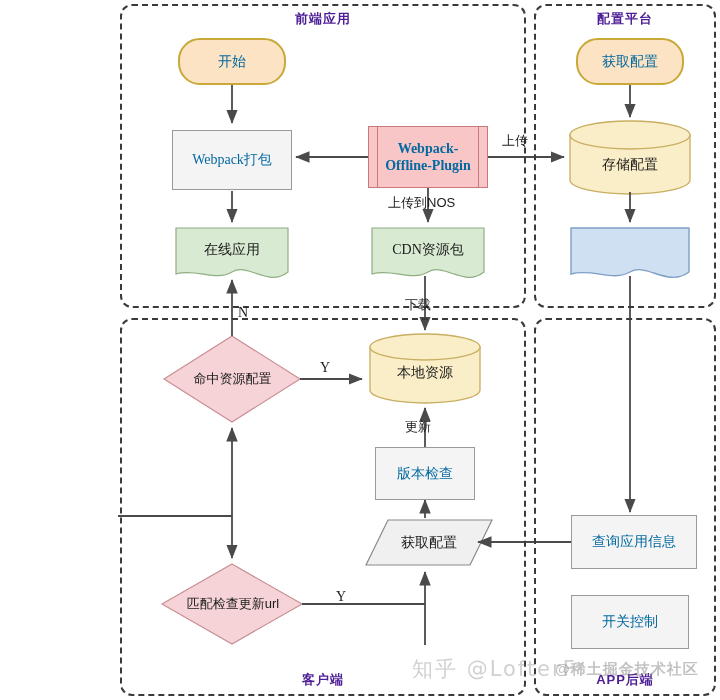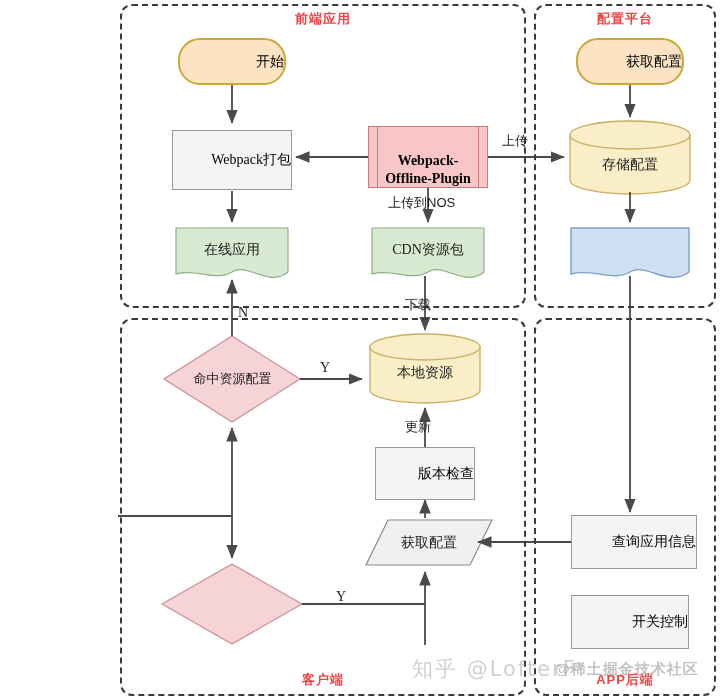--- a/index.html
+++ b/index.html
@@ -16,34 +16,34 @@
 
   .panel{
     position:absolute;
     border:2px dashed #3a3a3a;
     border-radius:12px;
     box-sizing:border-box;
     background:transparent;
   }
   .panel-title{
     position:absolute;
-    color:#ef4444;
+    color:#4c1d95;
     font-weight:bold;
     font-size:13px;
     letter-spacing:1px;
     white-space:nowrap;
     text-align:center;
   }
 
   .node{
     position:absolute;
     box-sizing:border-box;
-    display:flex;align-items:center;justify-content:flex-end;
+    display:flex;align-items:center;justify-content:center;
     text-align:center;
-    color:#000000;
+    color:#0369a1;
     font-size:14px;
     white-space:nowrap;
   }
 
   
   .terminator{
     background:#fbe3c3;
     border:2px solid #c8a837;
     border-radius:22px;
   }
@@ -224,20 +224,23 @@
   </div>
   <div class="shape-text" style="left:570px;top:145px;width:120px;height:40px;">
     <span>存储配置</span>
   </div>
   <div class="shape-text" style="left:370px;top:355px;width:110px;height:36px;">
     <span>本地资源</span>
   </div>
   <div class="shape-text" style="left:160px;top:366px;width:145px;height:26px;">
     <span style="font-size:13px;">命中资源配置</span>
   </div>
+  <div class="shape-text" style="left:158px;top:592px;width:150px;height:24px;">
+    <span style="font-size:13px;">匹配检查更新url</span>
+  </div>
   <div class="shape-text" style="left:366px;top:524px;width:126px;height:38px;">
     <span>获取配置</span>
   </div>
 
   <div class="label" style="left:502px;top:132px;">上传</div>
   <div class="label" style="left:388px;top:194px;">上传到NOS</div>
   <div class="label" style="left:405px;top:296px;">下载</div>
   <div class="label serif" style="left:238px;top:305px;">N</div>
   <div class="label serif" style="left:320px;top:360px;">Y</div>
   <div class="label" style="left:405px;top:418px;">更新</div>

